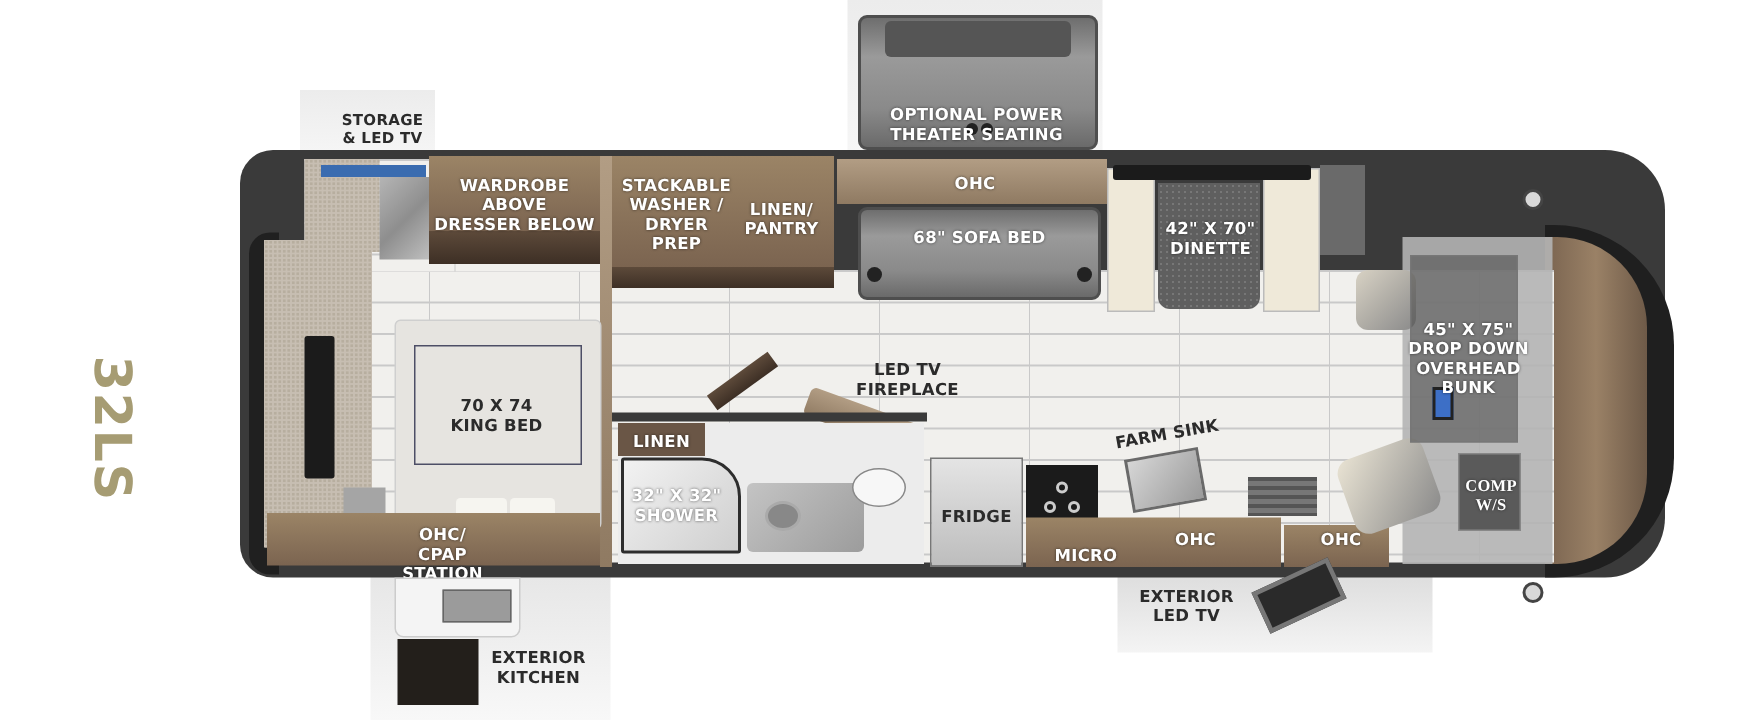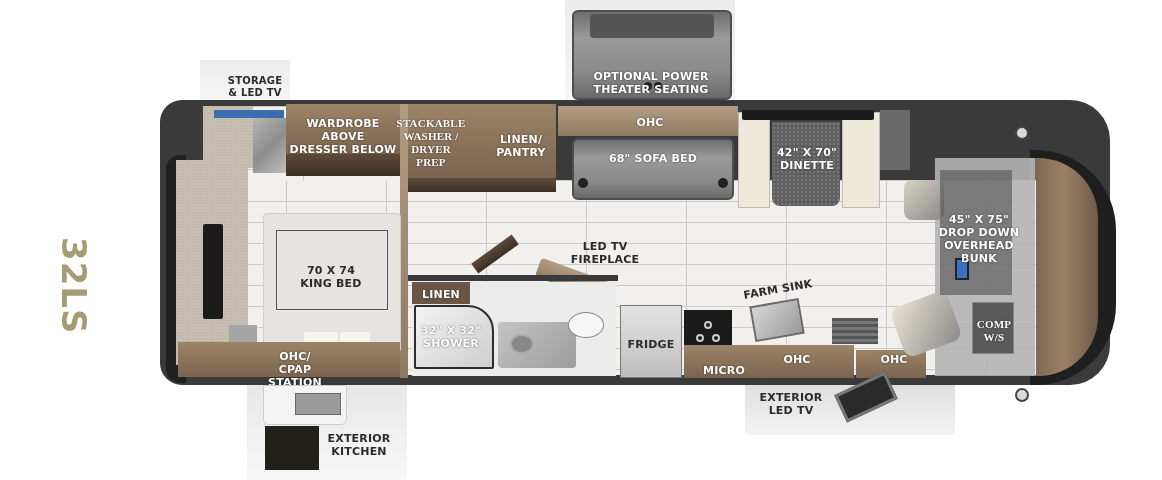--- a/index.html
+++ b/index.html
@@ -82,21 +82,21 @@
 
 <div class="abs wood" style="left:286px;top:104px;width:114px;height:50px;"></div>
 <div class="abs wood-dark" style="left:286px;top:154px;width:114px;height:22px;"></div>
 <div class="lbl light" style="left:287px;top:117px;width:112px;">WARDROBE ABOVE
 DRESSER BELOW</div>
 
 <div class="abs wood-light" style="left:400px;top:104px;width:8px;height:274px;"></div>
 
 <div class="abs wood" style="left:408px;top:104px;width:148px;height:74px;"></div>
 <div class="abs wood-dark" style="left:408px;top:178px;width:148px;height:14px;"></div>
-<div class="lbl light" style="left:392px;top:117px;width:78px;font-family:Liberation Serif, serif;">STACKABLE
+<div class="lbl light" style="left:412px;top:117px;width:78px;">STACKABLE
 WASHER /
 DRYER
 PREP</div>
 <div class="lbl light" style="left:490px;top:133px;width:62px;">LINEN/
 PANTRY</div>
 
 <div class="abs wood-light" style="left:558px;top:106px;width:180px;height:30px;"></div>
 <div class="lbl light" style="left:620px;top:116px;width:60px;">OHC</div>
 <div class="abs grey-sofa" style="left:572px;top:138px;width:162px;height:62px;">
   <div class="abs" style="left:4px;top:38px;width:10px;height:10px;border-radius:50%;background:#222;"></div>

